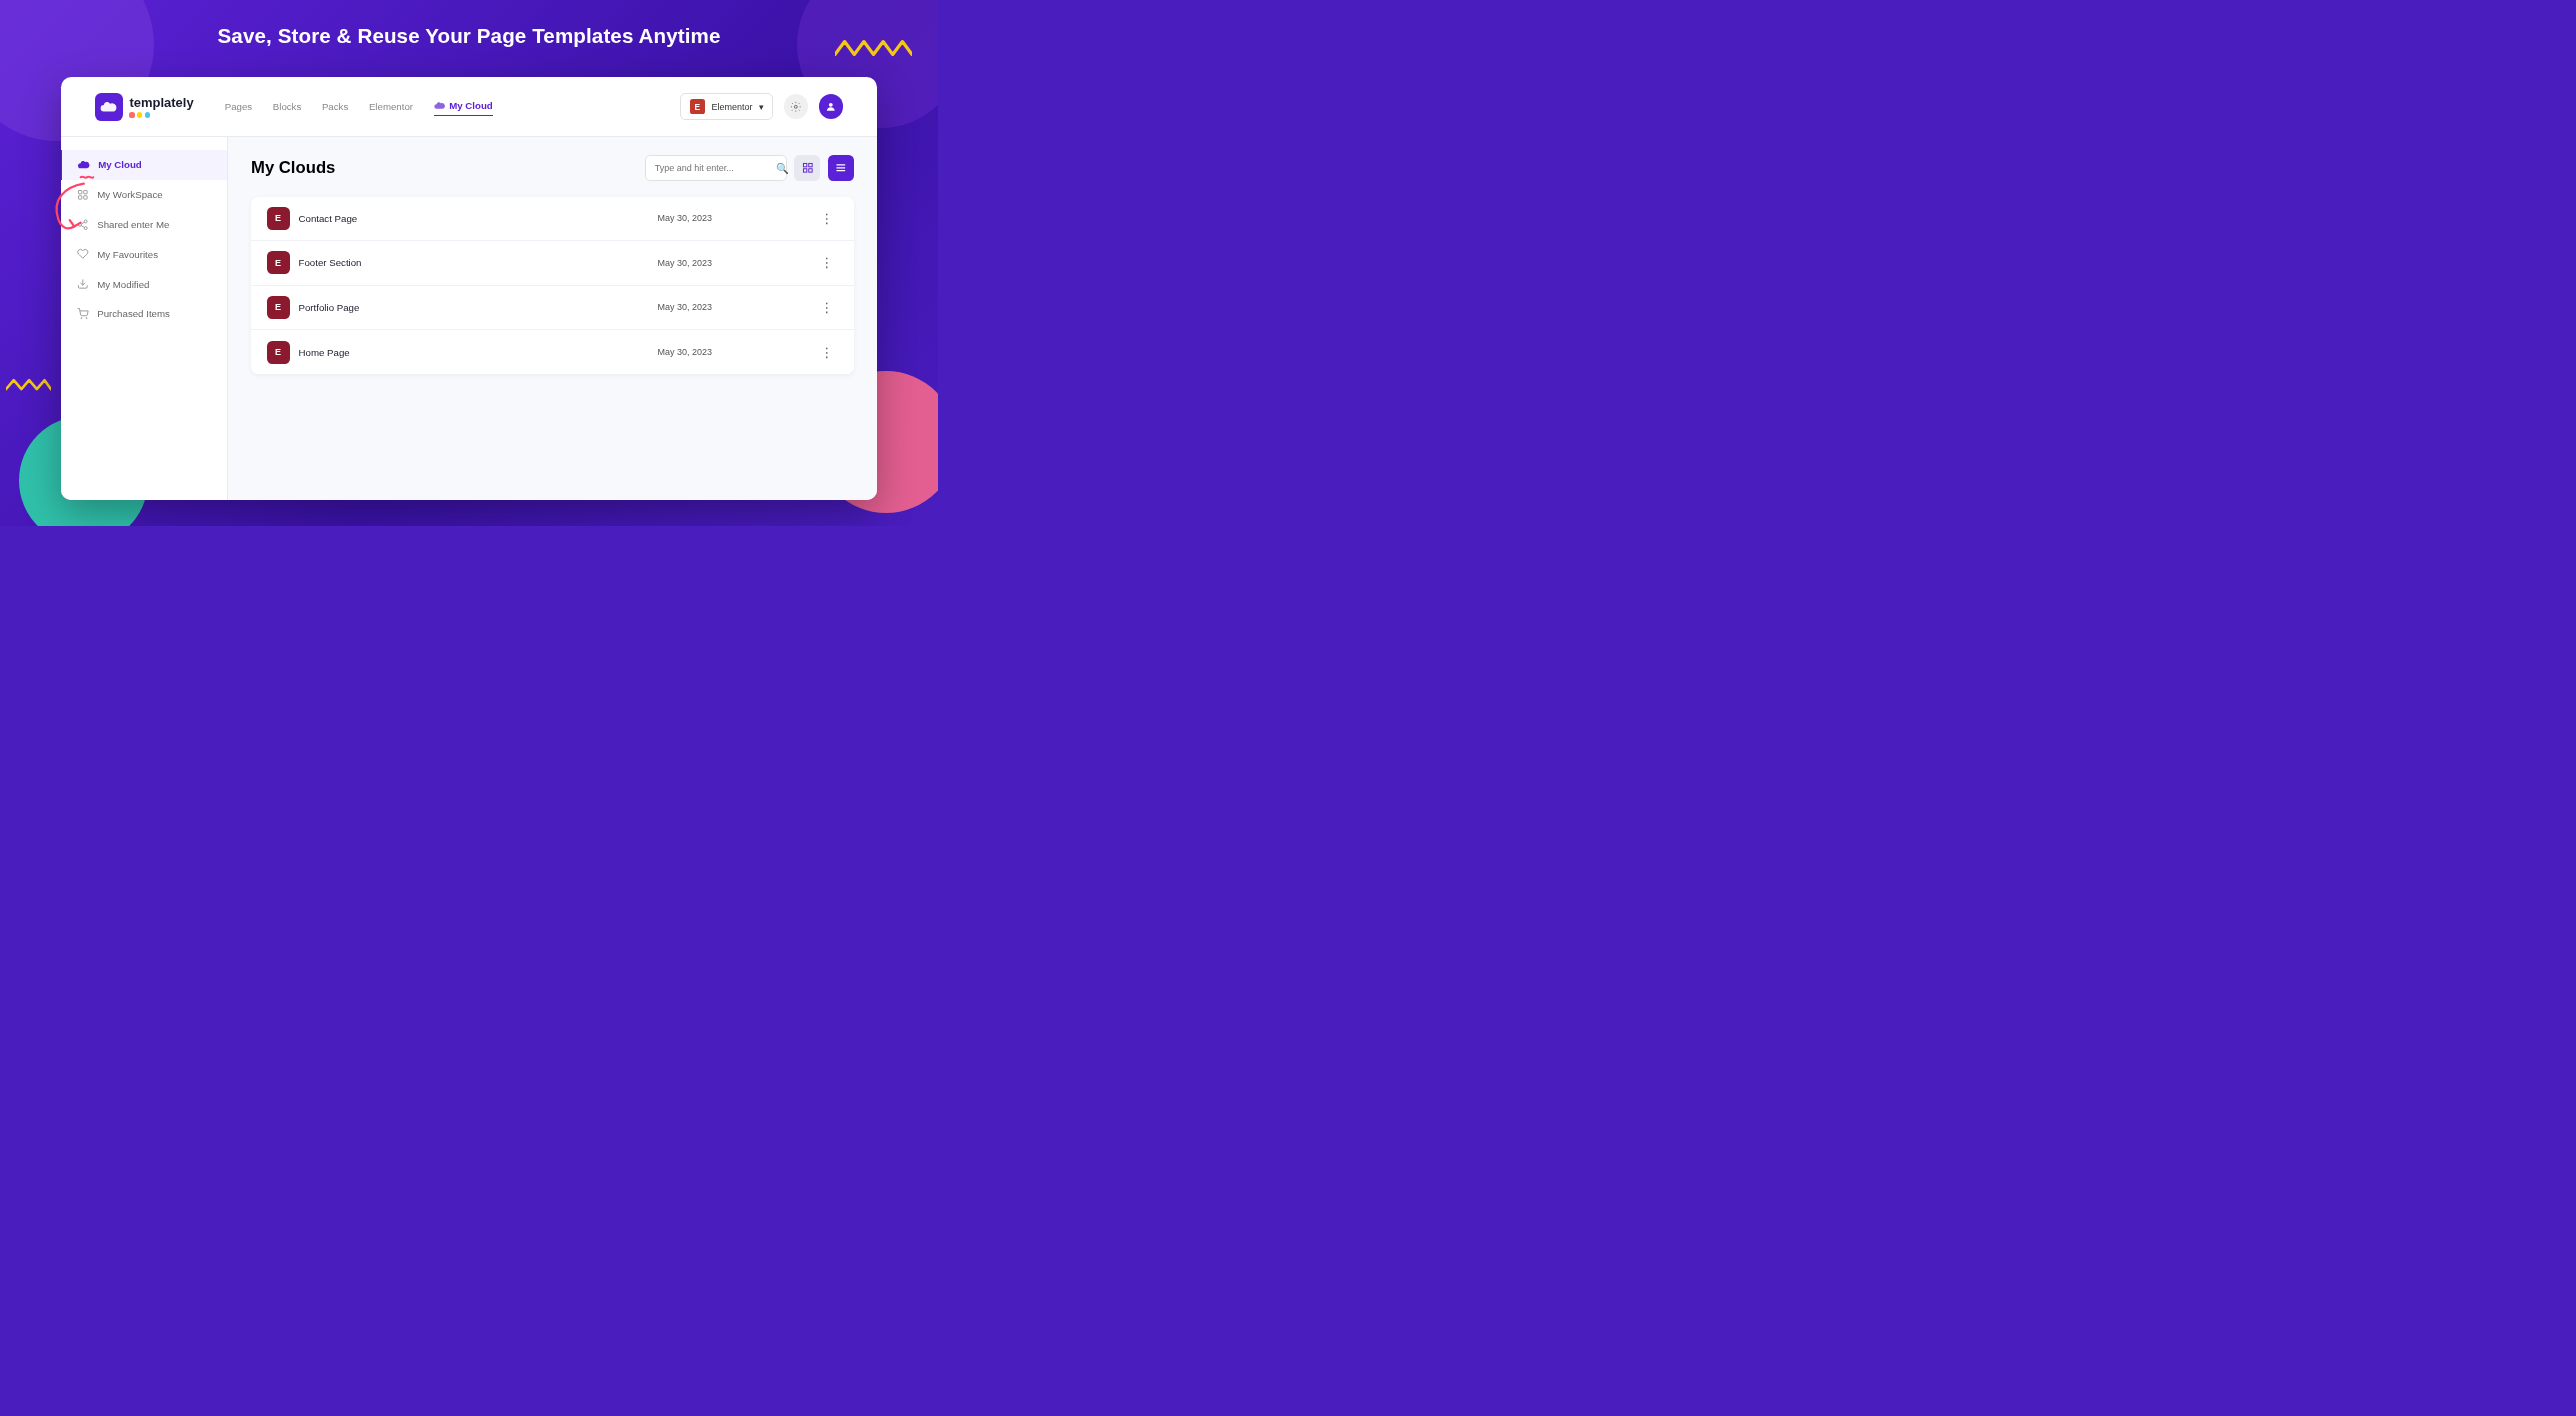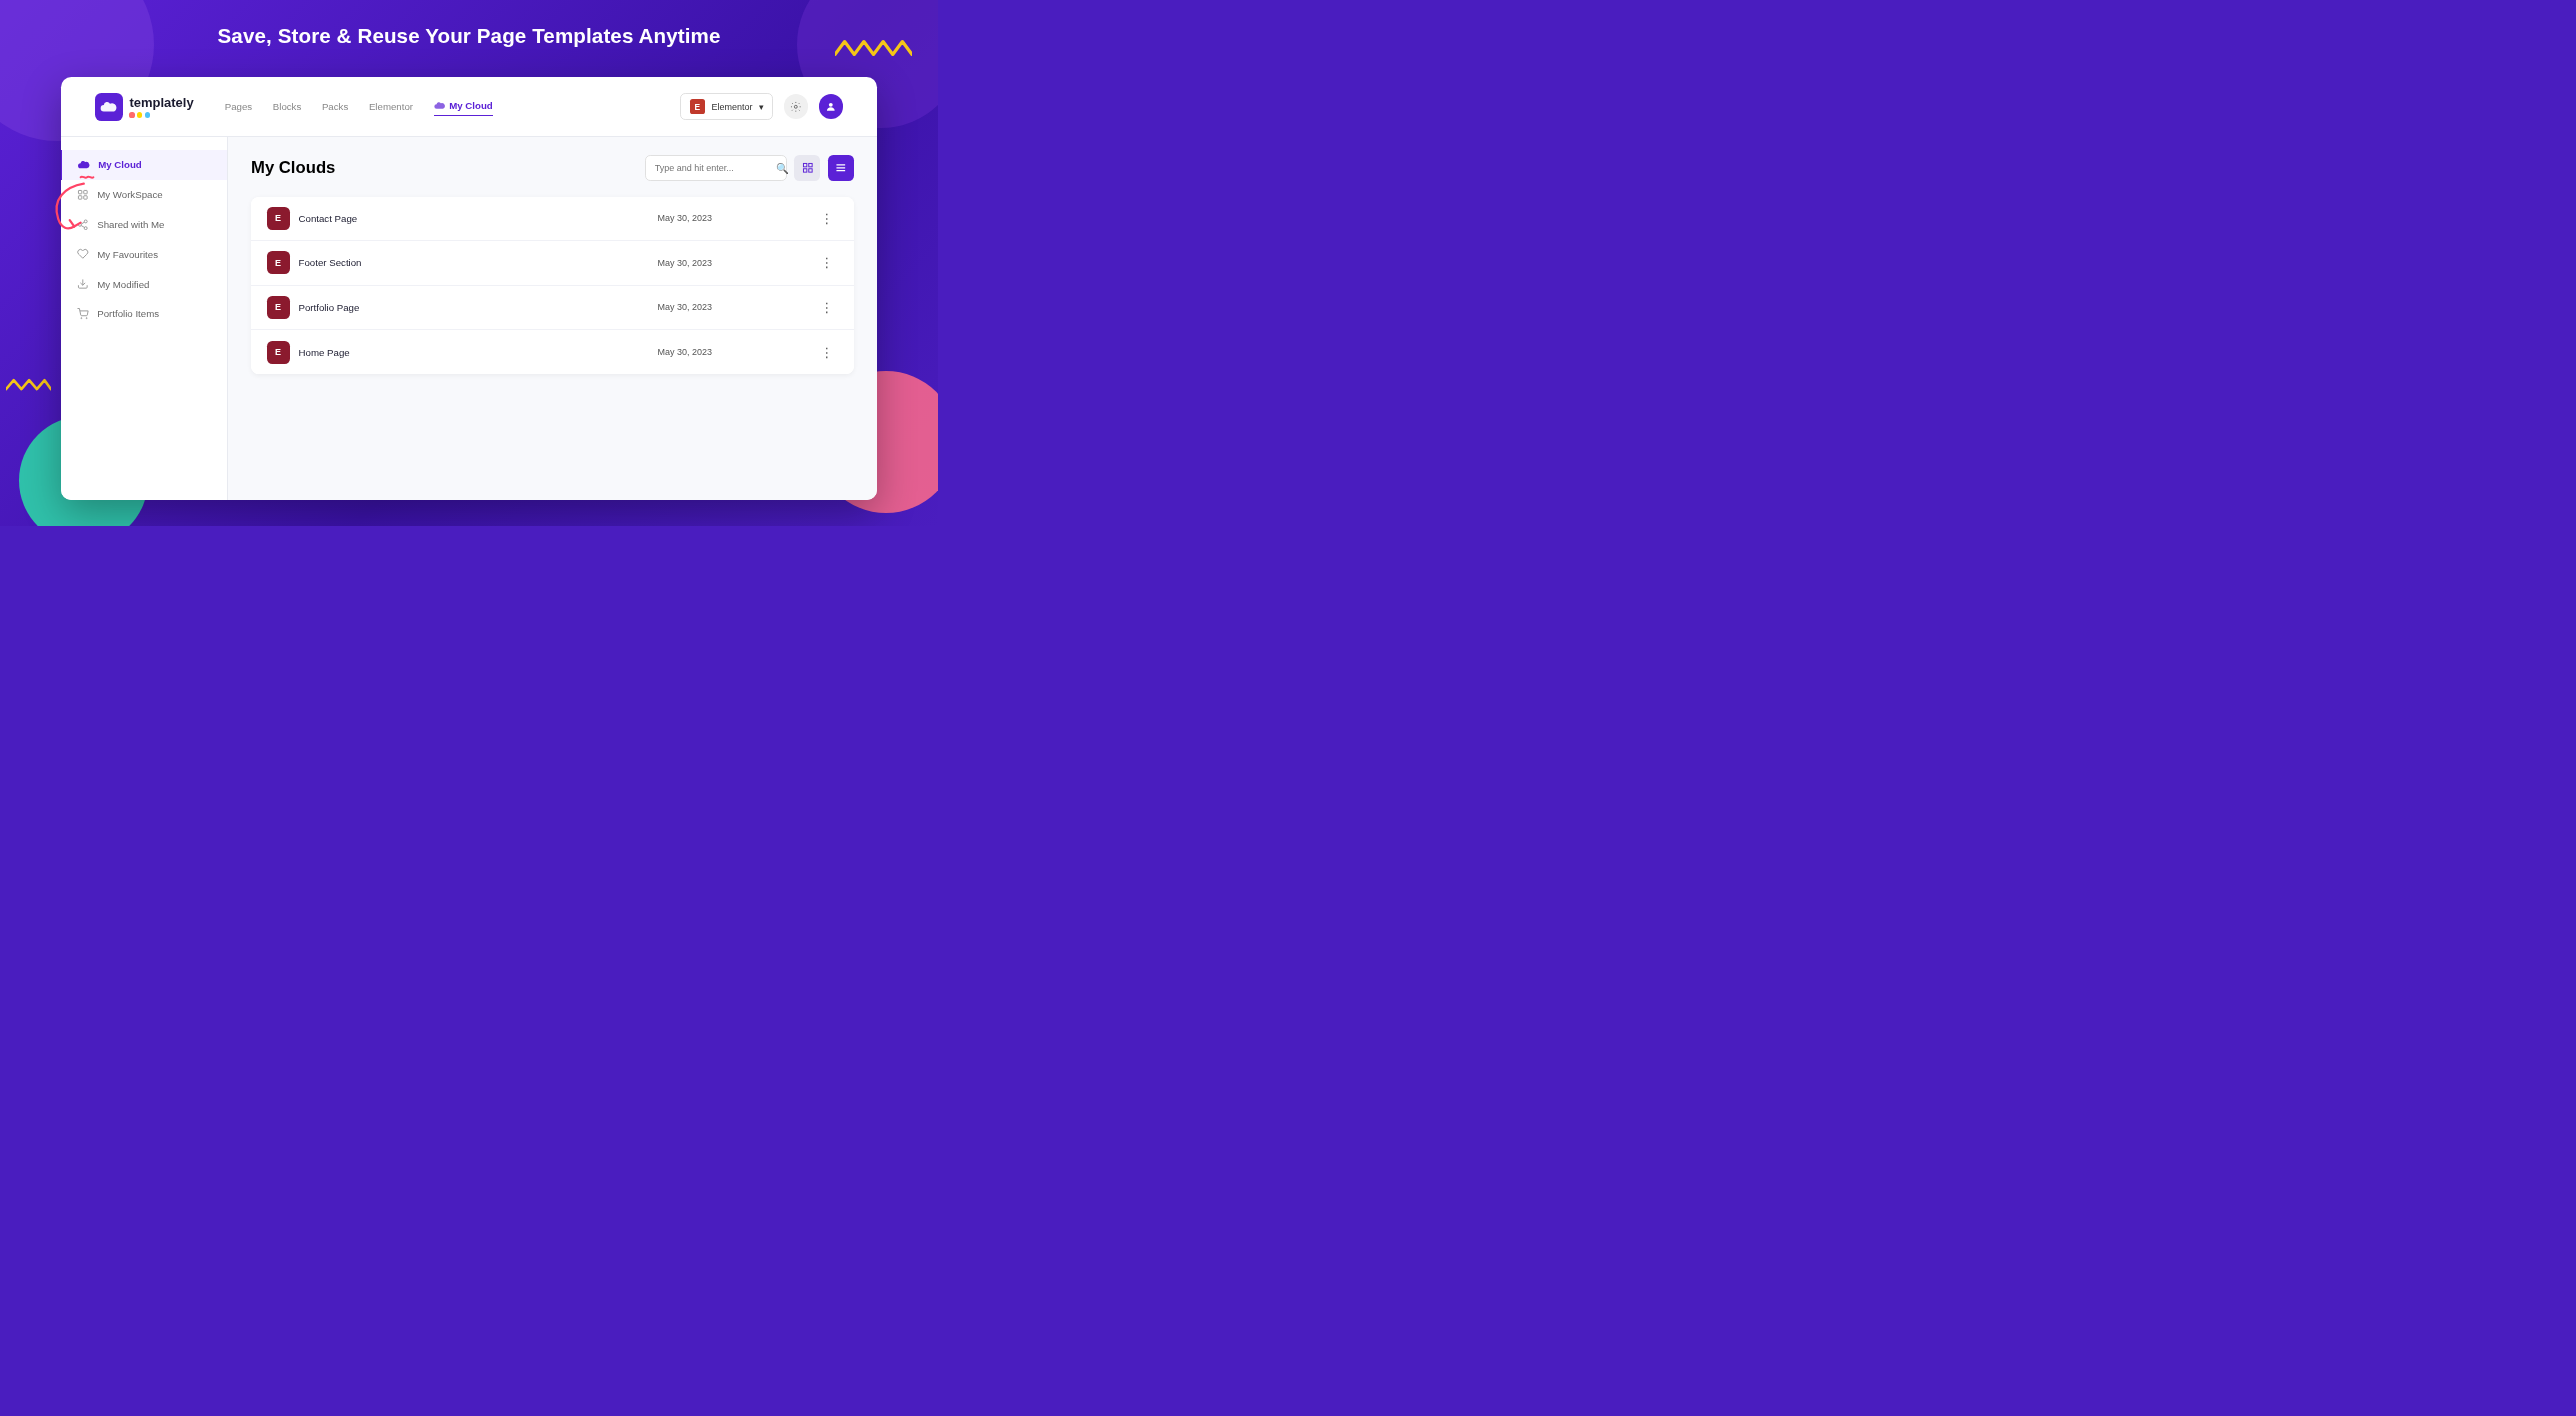--- a/index.html
+++ b/index.html
@@ -489,21 +489,21 @@
       <div class="sidebar-item">
         <span class="sidebar-item-icon">
           <svg width="11.6" height="11.6" viewBox="0 0 24 24" fill="none" stroke="#999" stroke-width="2">
             <circle cx="18" cy="5" r="3"></circle>
             <circle cx="6" cy="12" r="3"></circle>
             <circle cx="18" cy="19" r="3"></circle>
             <line x1="8.59" y1="13.51" x2="15.42" y2="17.49"></line>
             <line x1="15.41" y1="6.51" x2="8.59" y2="10.49"></line>
           </svg>
         </span>
-        <span>Shared with Me</span>
+        <span>Shared enter Me</span>
       </div>
 
       <div class="sidebar-item">
         <span class="sidebar-item-icon">
           <svg width="11.6" height="11.6" viewBox="0 0 24 24" fill="none" stroke="#999" stroke-width="2">
             <path d="M20.84 4.61a5.5 5.5 0 00-7.78 0L12 5.67l-1.06-1.06a5.5 5.5 0 00-7.78 7.78l1.06 1.06L12 21.23l7.78-7.78 1.06-1.06a5.5 5.5 0 000-7.78z"></path>
           </svg>
         </span>
         <span>My Favourites</span>
       </div>
@@ -520,21 +520,21 @@
       </div>
 
       <div class="sidebar-item">
         <span class="sidebar-item-icon">
           <svg width="11.6" height="11.6" viewBox="0 0 24 24" fill="none" stroke="#999" stroke-width="2">
             <circle cx="9" cy="21" r="1"></circle>
             <circle cx="20" cy="21" r="1"></circle>
             <path d="M1 1h4l2.68 13.39a2 2 0 002 1.61h9.72a2 2 0 002-1.61L23 6H6"></path>
           </svg>
         </span>
-        <span>Portfolio Items</span>
+        <span>Purchased Items</span>
       </div>
 
     </div>
 
     <div class="content">
 
       <div class="content-header">
         <h2 class="content-title">My Clouds</h2>
         <div class="content-actions">
           <div class="search-box">

